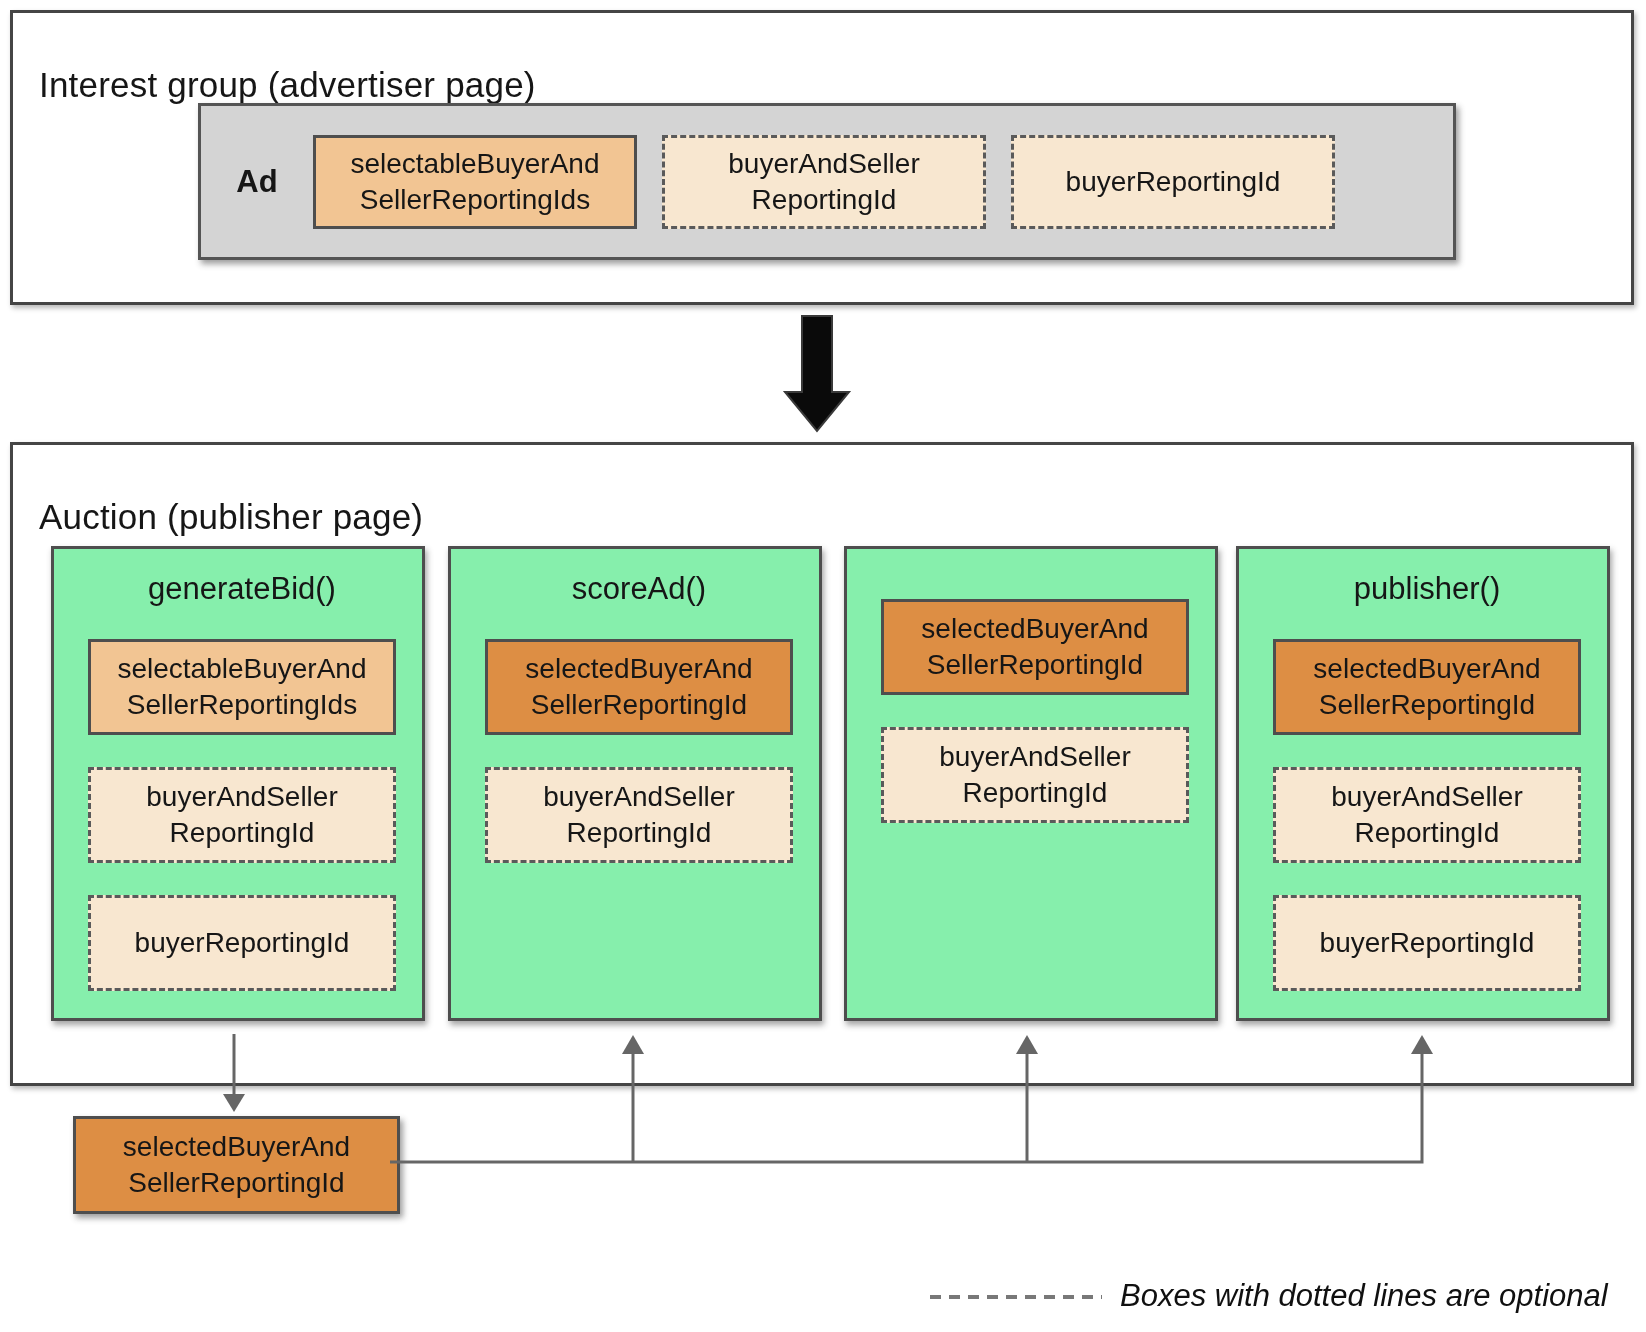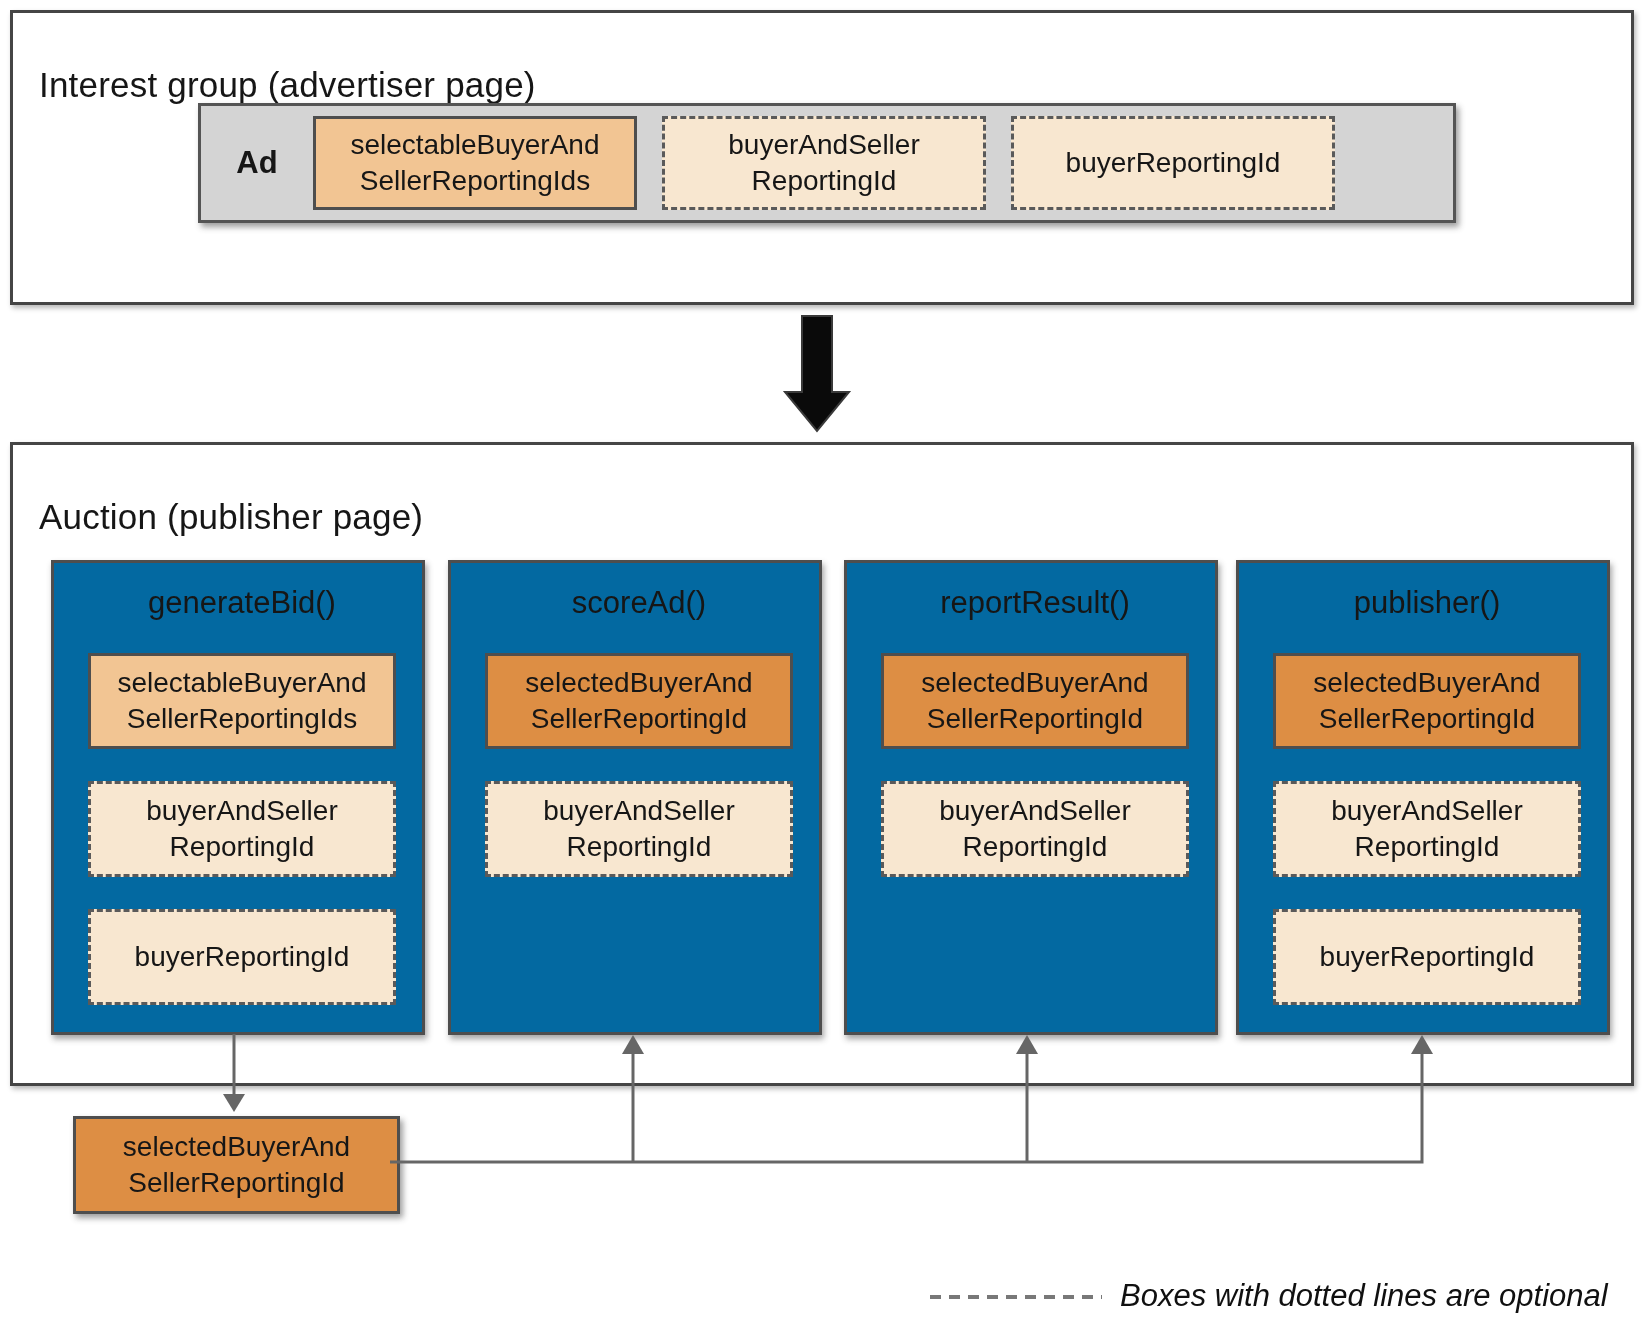--- a/index.html
+++ b/index.html
@@ -11,42 +11,42 @@
     position:absolute;background:#ffffff;border:3px solid #454545;
     box-shadow:2px 3px 5px rgba(0,0,0,0.28);box-sizing:border-box;
   }
   #interest-group{left:10px;top:10px;width:1624px;height:295px;}
   #auction{left:10px;top:442px;width:1624px;height:644px;}
   .section-title{
     position:absolute;left:26px;top:40px;font-size:35px;letter-spacing:0.2px;margin-top:12px;
   }
   
   .ad-container{
-    position:absolute;left:185px;top:90px;width:1258px;height:120px;
+    position:absolute;left:185px;top:90px;width:1258px;height:157px;
     background:#d4d4d4;border:3px solid #545454;box-sizing:border-box;
     box-shadow:3px 4px 6px rgba(40,40,40,0.45);
     display:flex;align-items:center;
   }
   .ad-label{
     width:112px;text-align:center;font-weight:bold;font-size:31px;flex:0 0 auto;
   }
   .ad-container .id-box{flex:0 0 auto;width:324px;height:94px;margin-right:25px;}
   
   .id-box{
     box-sizing:border-box;display:flex;align-items:center;justify-content:center;
     text-align:center;font-size:28px;line-height:1.28;
   }
   .id-box .box-label{white-space:pre-line;}
   .variant-selectable{background:#f2c593;border:3px solid #4e4e4e;}
   .variant-selected{background:#dd8e44;border:3px solid #4e4e4e;}
   .variant-optional{background:#f8e7d0;border:3px dashed #5a5a5a;}
   
   .fn-column{
-    position:absolute;top:115px;width:374px;height:475px;box-sizing:border-box;
-    background:#0369a1;border:3px solid #4e4e4e;
+    position:absolute;top:101px;width:374px;height:475px;box-sizing:border-box;
+    background:#86efac;border:3px solid #4e4e4e;
     box-shadow:2px 4px 6px rgba(40,40,40,0.42);
     padding:20px 26px 0 34px;
   }
   .fn-title{height:40px;line-height:40px;text-align:center;font-size:31px;}
   .fn-column .id-box{width:100%;height:96px;margin-top:30px;}
   .fn-column .id-box + .id-box{margin-top:32px;}
   #col-generatebid{left:38px;}
   #col-scoread{left:435px;}
   #col-reportresult{left:831px;}
   #col-reportwin{left:1223px;}
@@ -107,21 +107,20 @@
       <span class="box-label">selectedBuyerAnd
 SellerReportingId</span>
     </div>
     <div class="id-box variant-optional">
       <span class="box-label">buyerAndSeller
 ReportingId</span>
     </div>
   </div>
 
   <div class="fn-column" id="col-reportresult">
-    <div class="fn-title">reportResult()</div>
     <div class="id-box variant-selected">
       <span class="box-label">selectedBuyerAnd
 SellerReportingId</span>
     </div>
     <div class="id-box variant-optional">
       <span class="box-label">buyerAndSeller
 ReportingId</span>
     </div>
   </div>
 

